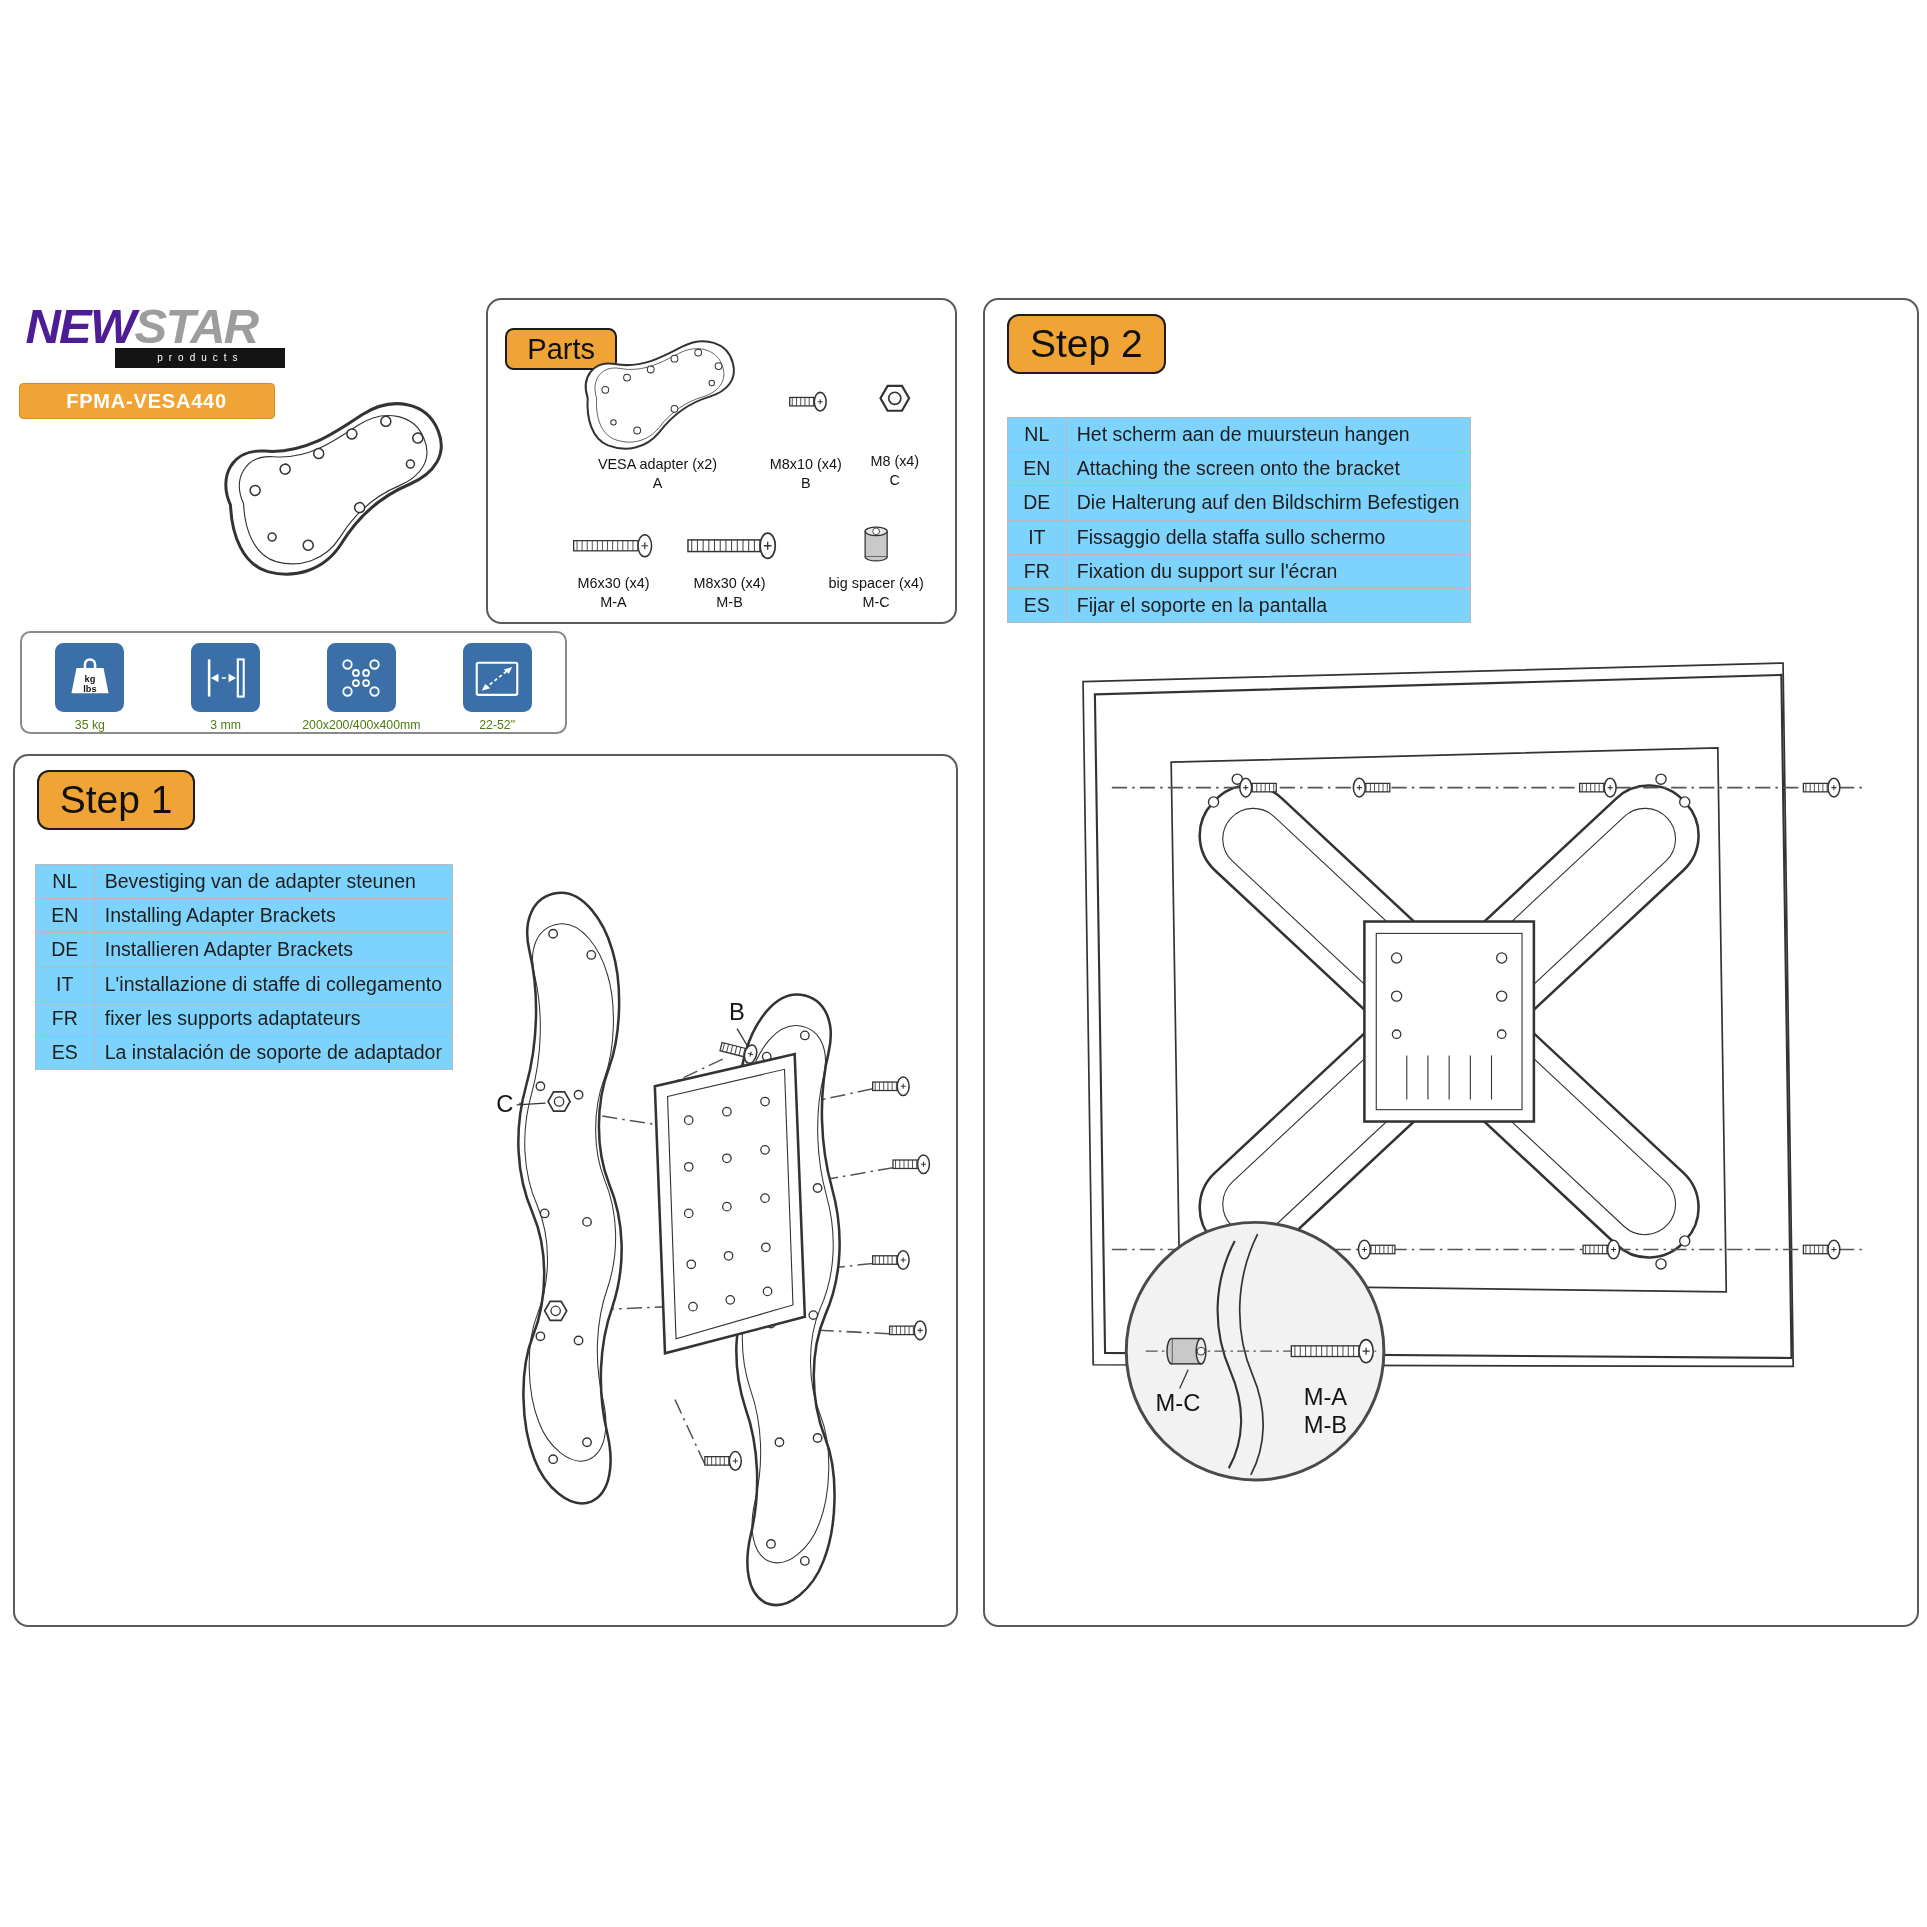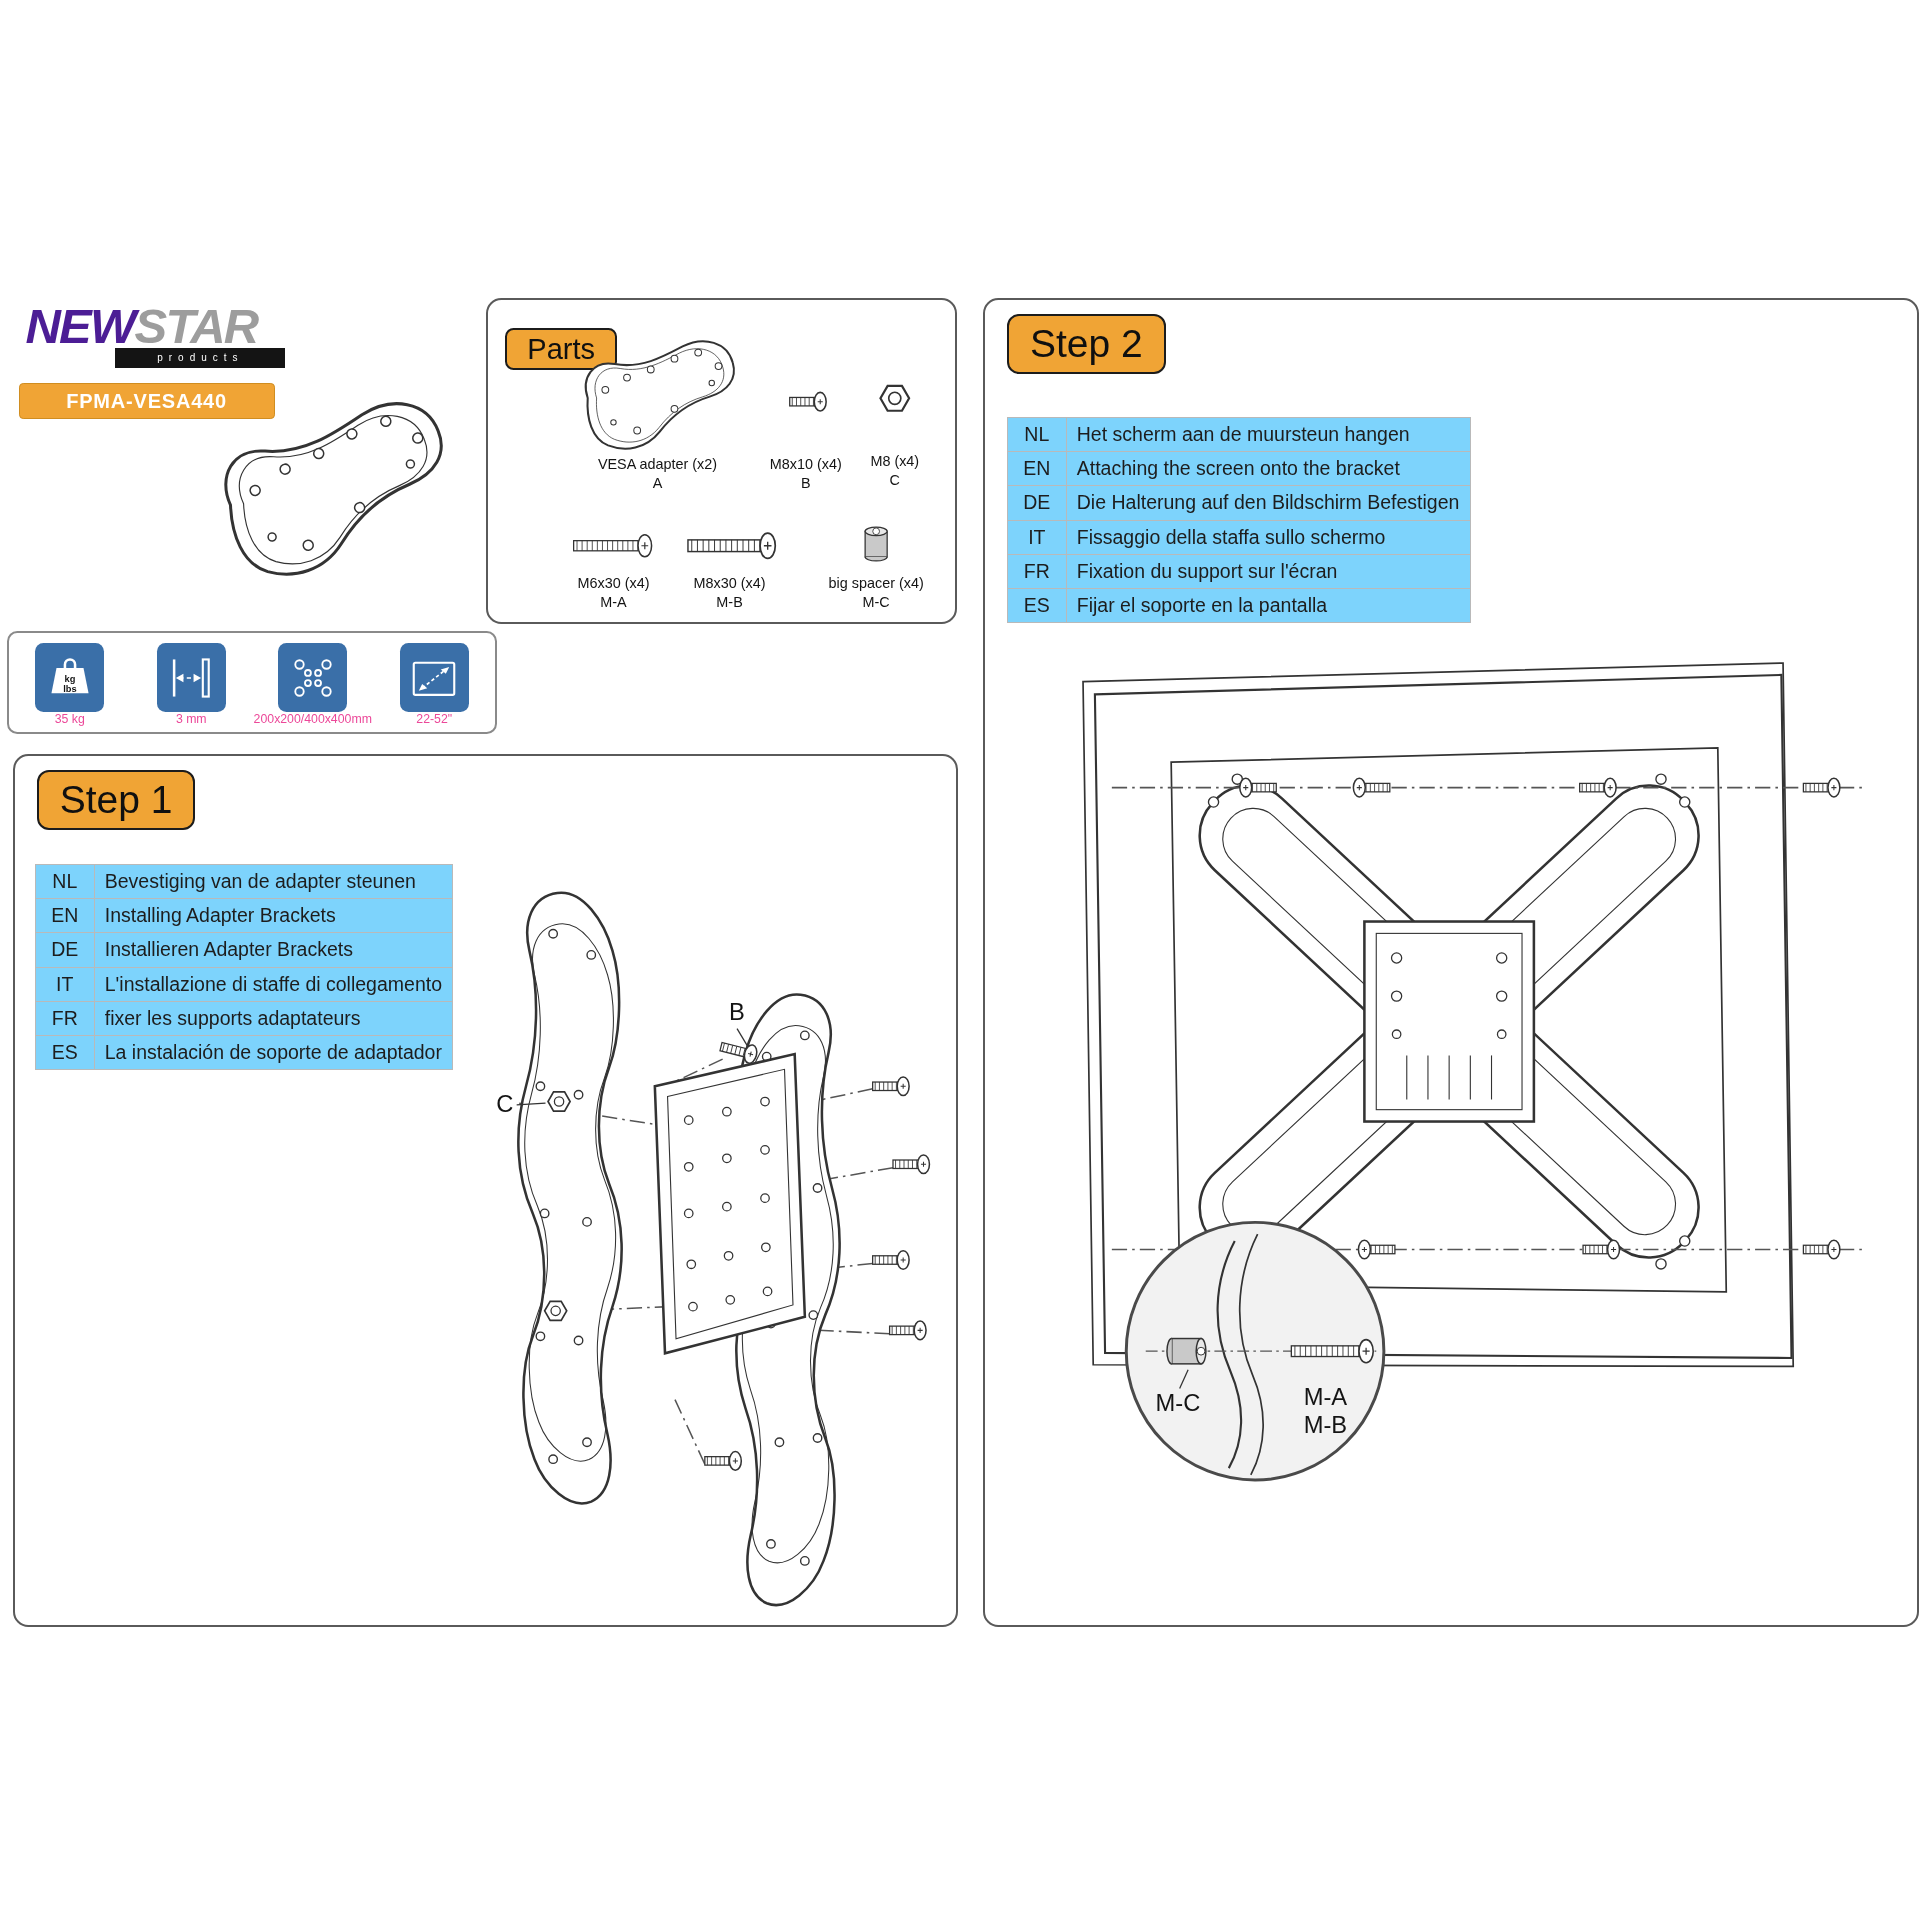--- a/index.html
+++ b/index.html
@@ -24,21 +24,21 @@
   .lang-table td{border:1.4px solid #b9b9b9;font-size:19.5px;color:#1d1d1d;padding:5.1px 10.2px;
          white-space:nowrap;background:#7dd3fc;}
   .lang-table td.lc{width:44px;text-align:center;padding:5.1px 6.8px;}
   .spec-box{position:absolute;border:2.1px solid #8a8a8a;border-radius:10.2px;background:#fff;
          display:flex;align-items:flex-start;padding-top:10.2px;box-sizing:border-box;}
   .spec-box.around{justify-content:space-around;}
   .spec{display:flex;flex-direction:column;align-items:center;width:127px;}
   .tile{width:69px;height:69px;border-radius:8.5px;background:#3a6fa8;
          display:flex;align-items:center;justify-content:center;}
   .tile.gray{background:#d8dbdf;border:1.3px solid #9a9a9a;}
-  .spec-label{font-size:12.3px;color:#ec4899;white-space:nowrap;text-align:right;}
+  .spec-label{margin-top:6px;font-size:12.3px;color:#4d7c0f;white-space:nowrap;text-align:right;}
   svg text{font-family:"Liberation Sans",sans-serif;fill:#141414;}
   .pl{font-size:17px;text-anchor:middle;}
   .co{font-size:28px;text-anchor:middle;}
 </style>
 </head>
 <body>
 
 <div class="page">
 
   <svg width="0" height="0" style="position:absolute" aria-hidden="true">
@@ -136,21 +136,21 @@
       <text class="pl" x="480" y="218">C</text>
       <text class="pl" x="148" y="340">M6x30 (x4)</text>
       <text class="pl" x="148" y="362">M-A</text>
       <text class="pl" x="285" y="340">M8x30 (x4)</text>
       <text class="pl" x="285" y="362">M-B</text>
       <text class="pl" x="458" y="340">big spacer (x4)</text>
       <text class="pl" x="458" y="362">M-C</text>
     </svg>
   </div>
 
-  <div class="spec-box around" style="left:7px;top:631px;width:490px;height:103px">
+  <div class="spec-box around" style="left:20px;top:631px;width:547px;height:103px">
     <div class="spec">
       <div class="tile">
         <svg width="54" height="54" viewBox="0 0 64 64">
           <path d="M26,20 v-4 a6,6 0 0 1 12,0 v4" fill="none" stroke="#fff" stroke-width="3"></path>
           <path d="M16,20 h32 l6,30 h-44 z" fill="#fff"></path>
           <text x="32" y="37" font-size="11" fill="#3a6fa8" text-anchor="middle" font-weight="bold">kg</text>
           <text x="32" y="48" font-size="11" fill="#3a6fa8" text-anchor="middle" font-weight="bold">lbs</text>
         </svg>
       </div>
       <div class="spec-label">35 kg</div>

